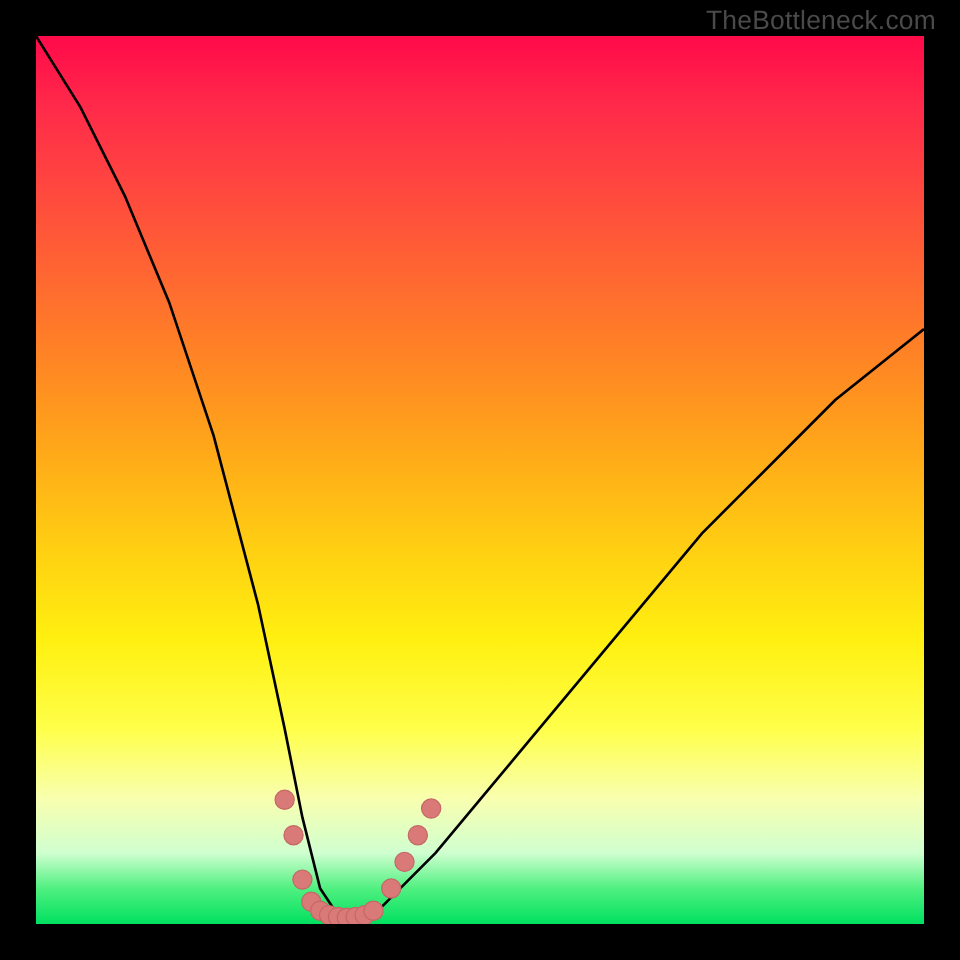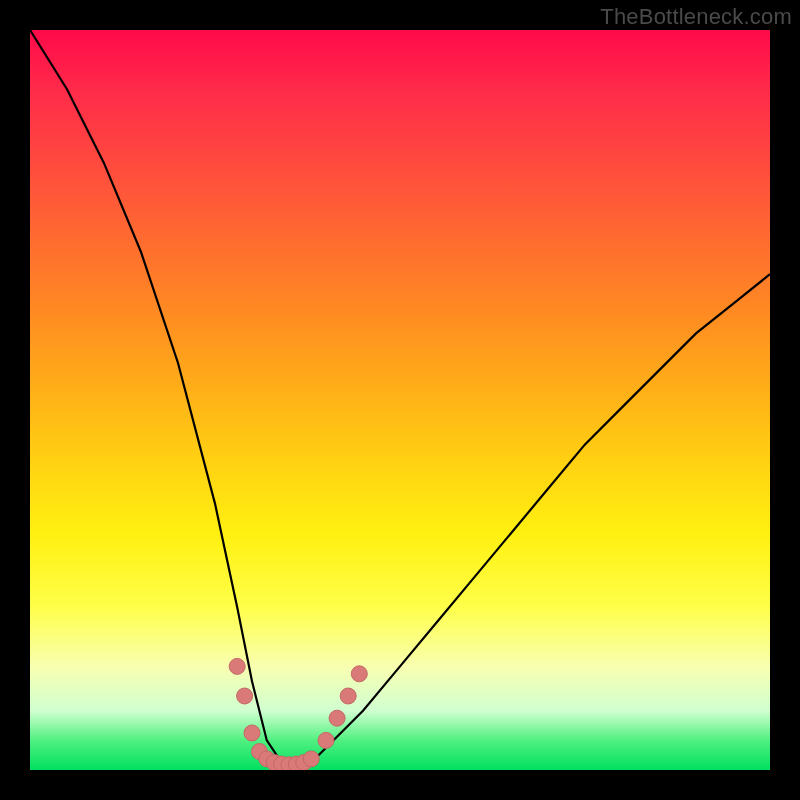--- a/index.html
+++ b/index.html
@@ -42,21 +42,21 @@
   .svg-layer {
     position: absolute;
     left: 0;
     top: 0;
     width: 740px;
     height: 740px;
   }
   .watermark {
     position: absolute;
     top: 4px;
-    right: 8px;
+    right: 20px;
     color: #4a4a4a;
     font-size: 22px;
     font-weight: 400;
     letter-spacing: 0.2px;
   }
 </style>
 </head>
 <body>
 
 <div class="frame">

